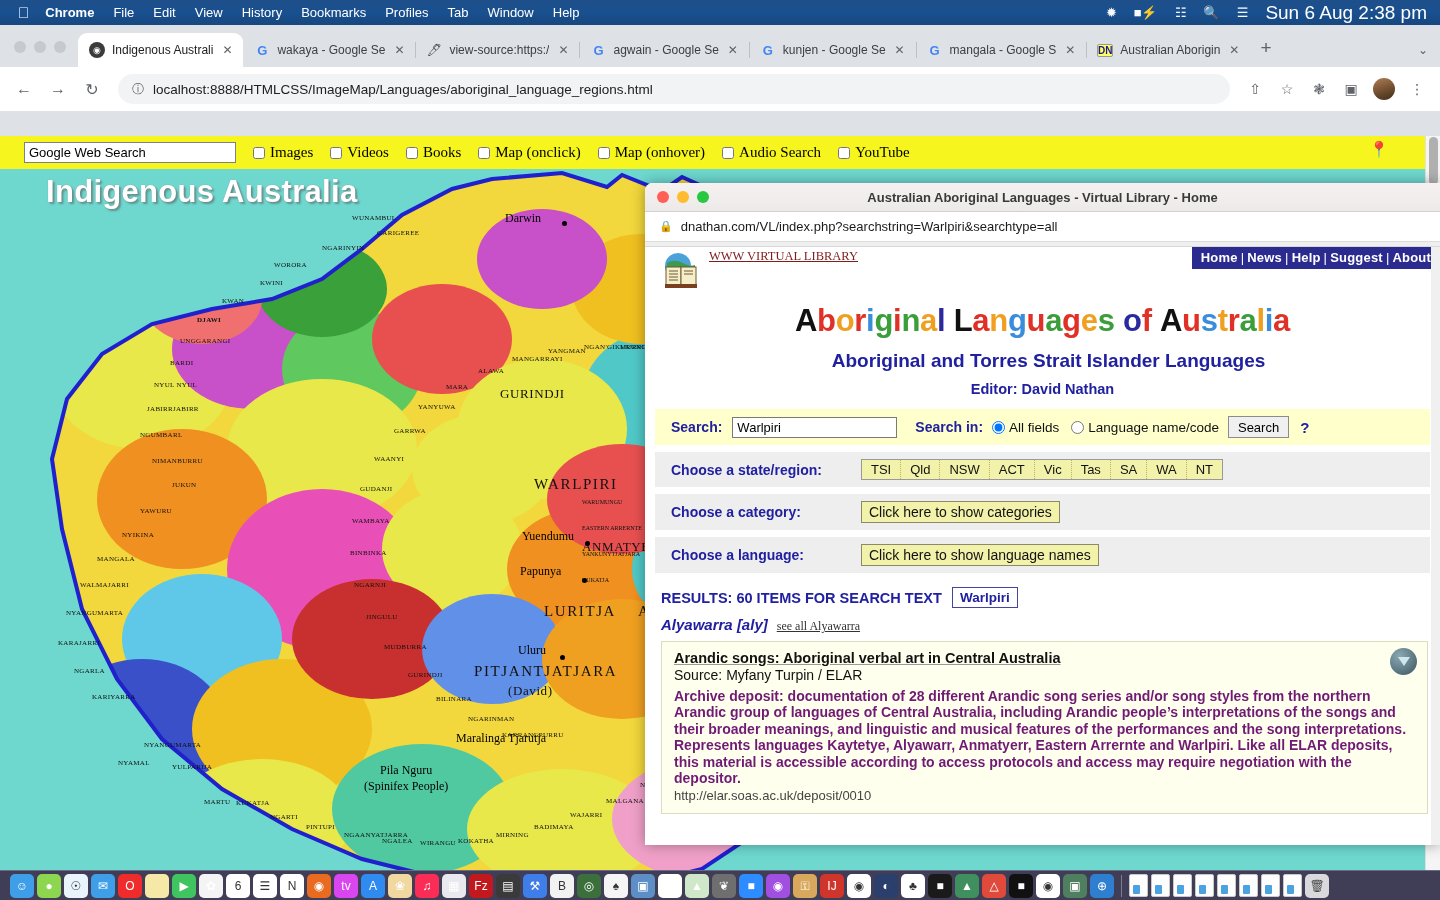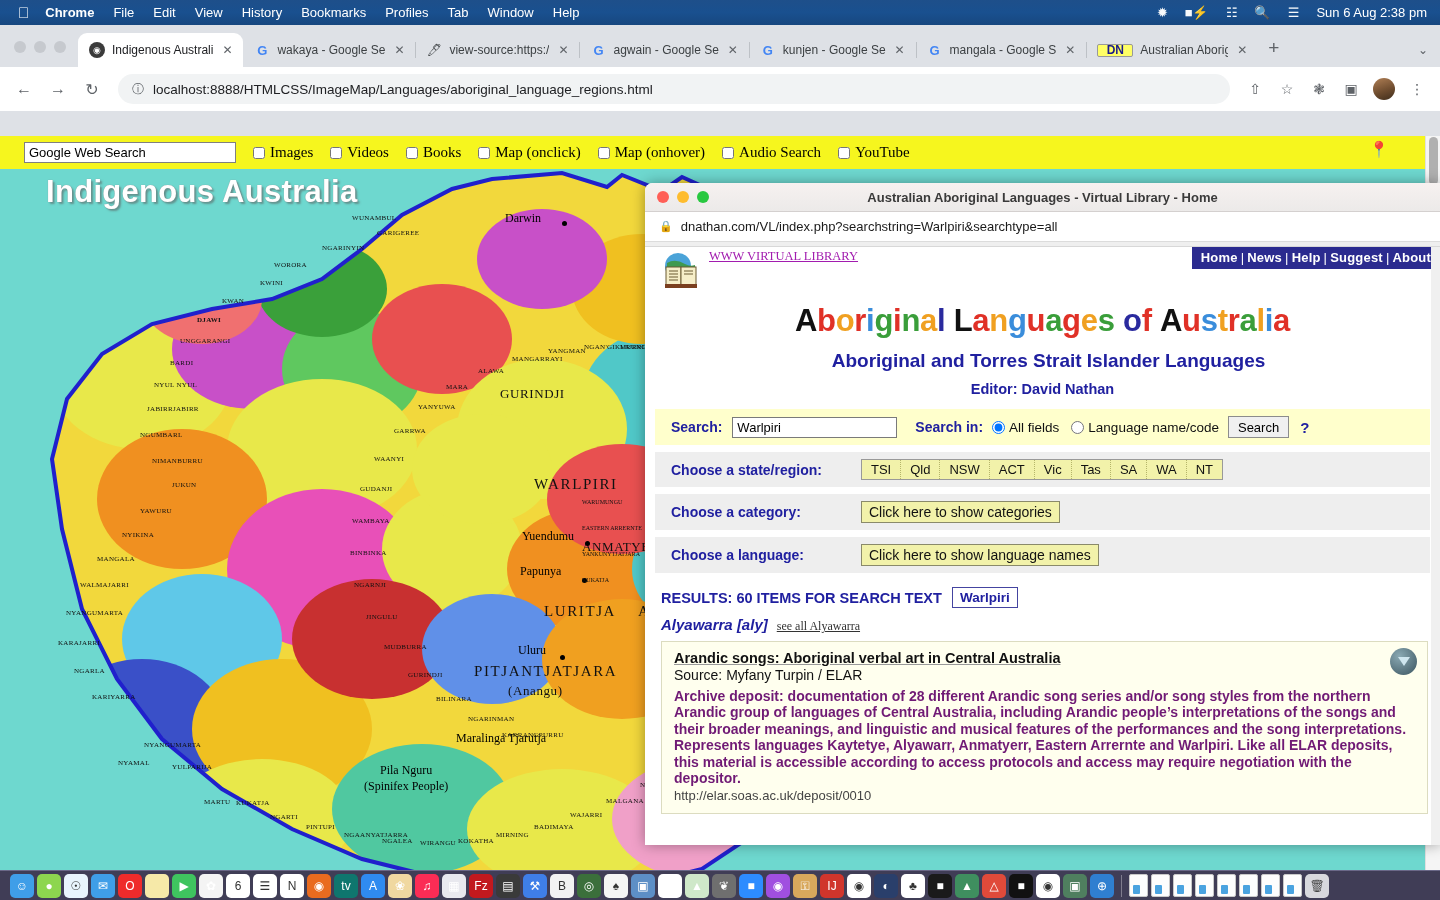--- a/index.html
+++ b/index.html
@@ -14,41 +14,41 @@
   .menubar {
     position: absolute; top: 0; left: 0; width: 1440px; height: 25px;
     background: linear-gradient(180deg,#1e4f8a 0%,#19508f 50%,#17477f 100%);
     display: flex; align-items: center; color: #fff; font-size: 13px;
   }
   .menubar .apple { margin: 0 16px 0 18px; font-size: 15px; line-height: 1; }
   .menubar .mi { margin-right: 19px; font-size: 13px; white-space: nowrap; }
   .menubar .mi.bold { font-weight: bold; }
   .menubar .right { margin-left: auto; display: flex; align-items: center; gap: 17px; padding-right: 13px; }
   .menubar .right .icn { font-size: 13px; opacity: .97; }
-  .menubar .clock { font-size: 13px; white-space: nowrap; }
+  .menubar .clock { font-size: 19px; white-space: nowrap; }
 
   
   .chrome { position: absolute; top: 25px; left: 0; width: 1440px; height: 845px; background:#dee1e6; }
   .tabstrip { height: 42px; background:#dee1e6; display:flex; align-items:flex-end; position:relative; }
   .wbtns { display:flex; gap:8px; align-items:center; padding: 0 12px 14px 14px; }
   .wbtn { width:12px; height:12px; border-radius:50%; background:#c6c9ce; }
   .tab {
     height: 34px; display:flex; align-items:center; gap:7px;
     padding: 0 9px 0 11px; border-radius: 9px 9px 0 0;
     font-size: 12px; color:#3c4043; max-width: 172px; min-width: 150px;
     position: relative; background: transparent;
   }
   .tab.active { background:#fff; color:#202124; }
   .tab .favicon { width:16px; height:16px; flex:none; display:flex; align-items:center; justify-content:center; font-size:11px; }
   .tab .ttl { flex:1; overflow:hidden; white-space:nowrap; text-overflow:clip; font-size:12px; }
   .tab .x { font-size:12px; color:#5f6368; flex:none; width:14px; text-align:center; }
   .tab .sep { position:absolute; right:-1px; top:9px; height:16px; width:1px; background:#bdc1c6; }
   .favicon.ico-dark { background:#3b3b3b; border-radius:50%; color:#fff; font-size:9px; }
   .favicon.ico-g { font-weight:bold; font-size:13px; color:#4285f4; }
-  .favicon.ico-dn { background:#ffff66; border:1px solid #999; border-radius:2px; font-size:12px; font-weight:bold; color:#1a1a8c; width:36px; height:13px; }
+  .favicon.ico-dn { background:#ffff66; border:1px solid #999; border-radius:2px; font-size:10px; font-weight:bold; color:#1a1a8c; width:16px; height:13px; }
   .favicon.ico-vs { font-size:12px; }
   .newtab { font-size:19px; color:#5f6368; padding: 0 10px 8px 10px; }
   .tablist-arrow { position:absolute; right:12px; bottom:10px; font-size:12px; color:#5f6368; }
 
   .toolbar { height: 44px; background:#fff; display:flex; align-items:center; padding: 0 10px; gap: 6px; }
   .navbtn { width:28px; height:28px; display:flex; align-items:center; justify-content:center; color:#5f6368; font-size:16px; }
   .omnibox {
     flex:1; height:30px; background:#f1f3f4; border-radius:16px;
     display:flex; align-items:center; padding: 0 14px; gap:9px; margin: 0 6px;
     font-size:13.5px; color:#202124;
@@ -114,21 +114,21 @@
   .iw-urlbar .lk { font-size:11px; color:#444; }
   .iw-url { font-size:13px; color:#1b1b1b; }
   .iw-strip { height:5px; background:#efefef; border-bottom:1px solid #d8d8d8; }
 
   .iw-body { position:absolute; top:64px; left:0; width:795px; height:598px; background:#fff; overflow:hidden; }
 
   .vl-topbar { position:relative; height:46px; }
   .vl-logo { position:absolute; left:16px; top:4px; width:40px; height:40px; }
   .vl-link {
     position:absolute; left:64px; top:2px; font-family:"Liberation Serif", serif;
-    font-size:12.5px; color:#a21caf; text-decoration:underline;
+    font-size:12.5px; color:#7f1d1d; text-decoration:underline;
   }
   .vl-nav {
     position:absolute; right:0; top:0; background:#2b2b8f; color:#fff;
     font-size:13px; padding:3px 9px 4px; letter-spacing:.2px;
     font-family:"Liberation Sans", sans-serif; font-weight:bold;
   }
   .vl-nav span { cursor:pointer; }
   .vl-nav .bar { font-weight:normal; padding:0 3px; }
 
   .bigtitle { text-align:center; font-size:31px; font-weight:bold; letter-spacing:-0.3px;
@@ -383,21 +383,21 @@
                  L700,180 L760,165 L820,180 L880,210 L905,260 L900,330 L880,400 L860,470 L830,540
                  L790,600 L740,660 L680,700 L600,720 L500,722 L420,710 L340,690 L270,660 L200,620
                  L140,570 L95,510 L60,440 L40,360 L30,290 L45,230 L80,185 L130,155 L190,140 L250,130
                  L300,110 L340,80 L380,46 L430,20 Z" fill="none" stroke="#2020cc" stroke-width="4"></path>
       </svg>
 
       <div class="maplbl lbl-lg" style="left:512px;top:307px;">WARLPIRI</div>
       <div class="maplbl lbl-md" style="left:560px;top:370px;">ANMATYERI</div>
       <div class="maplbl lbl-lg" style="left:522px;top:434px;">LURITJA</div>
       <div class="maplbl lbl-lg" style="left:452px;top:494px;">PITJANTJATJARA</div>
-      <div class="maplbl lbl-md" style="left:486px;top:514px;">(Anangu)</div>
+      <div class="maplbl lbl-md" style="left:486px;top:514px;">(David)</div>
       <div class="maplbl lbl-lg" style="left:616px;top:434px;">ARANDA</div>
       <div class="maplbl lbl-md" style="left:478px;top:217px;">GURINDJI</div>
 
       <div class="citylbl" style="left:483px;top:42px;">Darwin</div>
       <div class="citydot" style="left:540px;top:52px;"></div>
       <div class="citylbl" style="left:500px;top:360px;">Yuendumu</div>
       <div class="citydot" style="left:563px;top:372px;"></div>
       <div class="citylbl" style="left:498px;top:395px;">Papunya</div>
       <div class="citydot" style="left:560px;top:409px;"></div>
       <div class="citylbl" style="left:496px;top:474px;">Uluru</div>
@@ -616,21 +616,21 @@
     <div class="dockicon" style="background: rgb(233, 244, 253); color: rgb(51, 51, 51);">☉</div>
     <div class="dockicon" style="background: rgb(63, 158, 232); color: rgb(255, 255, 255);">✉</div>
     <div class="dockicon" style="background: rgb(239, 43, 43); color: rgb(255, 255, 255);">O</div>
     <div class="dockicon" style="background: rgb(246, 233, 168); color: rgb(255, 255, 255);"></div>
     <div class="dockicon" style="background: rgb(63, 196, 95); color: rgb(255, 255, 255);">▶</div>
     <div class="dockicon" style="background: rgb(244, 244, 244); color: rgb(255, 255, 255);">✿</div>
     <div class="dockicon" style="background: rgb(255, 255, 255); color: rgb(51, 51, 51);">6</div>
     <div class="dockicon" style="background: rgb(255, 255, 255); color: rgb(51, 51, 51);">☰</div>
     <div class="dockicon" style="background: rgb(255, 255, 255); color: rgb(51, 51, 51);">N</div>
     <div class="dockicon" style="background: rgb(233, 107, 31); color: rgb(255, 255, 255);">◉</div>
-    <div class="dockicon" style="background: #0f766e; color: rgb(255, 255, 255);">tv</div>
+    <div class="dockicon" style="background: #d946ef; color: rgb(255, 255, 255);">tv</div>
     <div class="dockicon" style="background: rgb(47, 139, 240); color: rgb(255, 255, 255);">A</div>
     <div class="dockicon" style="background: rgb(240, 216, 160); color: rgb(255, 255, 255);">❀</div>
     <div class="dockicon" style="background: rgb(251, 44, 85); color: rgb(255, 255, 255);">♫</div>
     <div class="dockicon" style="background: rgb(232, 232, 238); color: rgb(255, 255, 255);">▦</div>
     <div class="dockicon" style="background: rgb(194, 25, 30); color: rgb(255, 255, 255);">Fz</div>
     <div class="dockicon" style="background: rgb(58, 58, 58); color: rgb(255, 255, 255);">▤</div>
     <div class="dockicon" style="background: rgb(63, 126, 232); color: rgb(255, 255, 255);">⚒</div>
     <div class="dockicon" style="background: rgb(242, 242, 242); color: rgb(51, 51, 51);">B</div>
     <div class="dockicon" style="background: rgb(59, 111, 59); color: rgb(255, 255, 255);">◎</div>
     <div class="dockicon" style="background: rgb(245, 245, 245); color: rgb(51, 51, 51);">♠</div>

